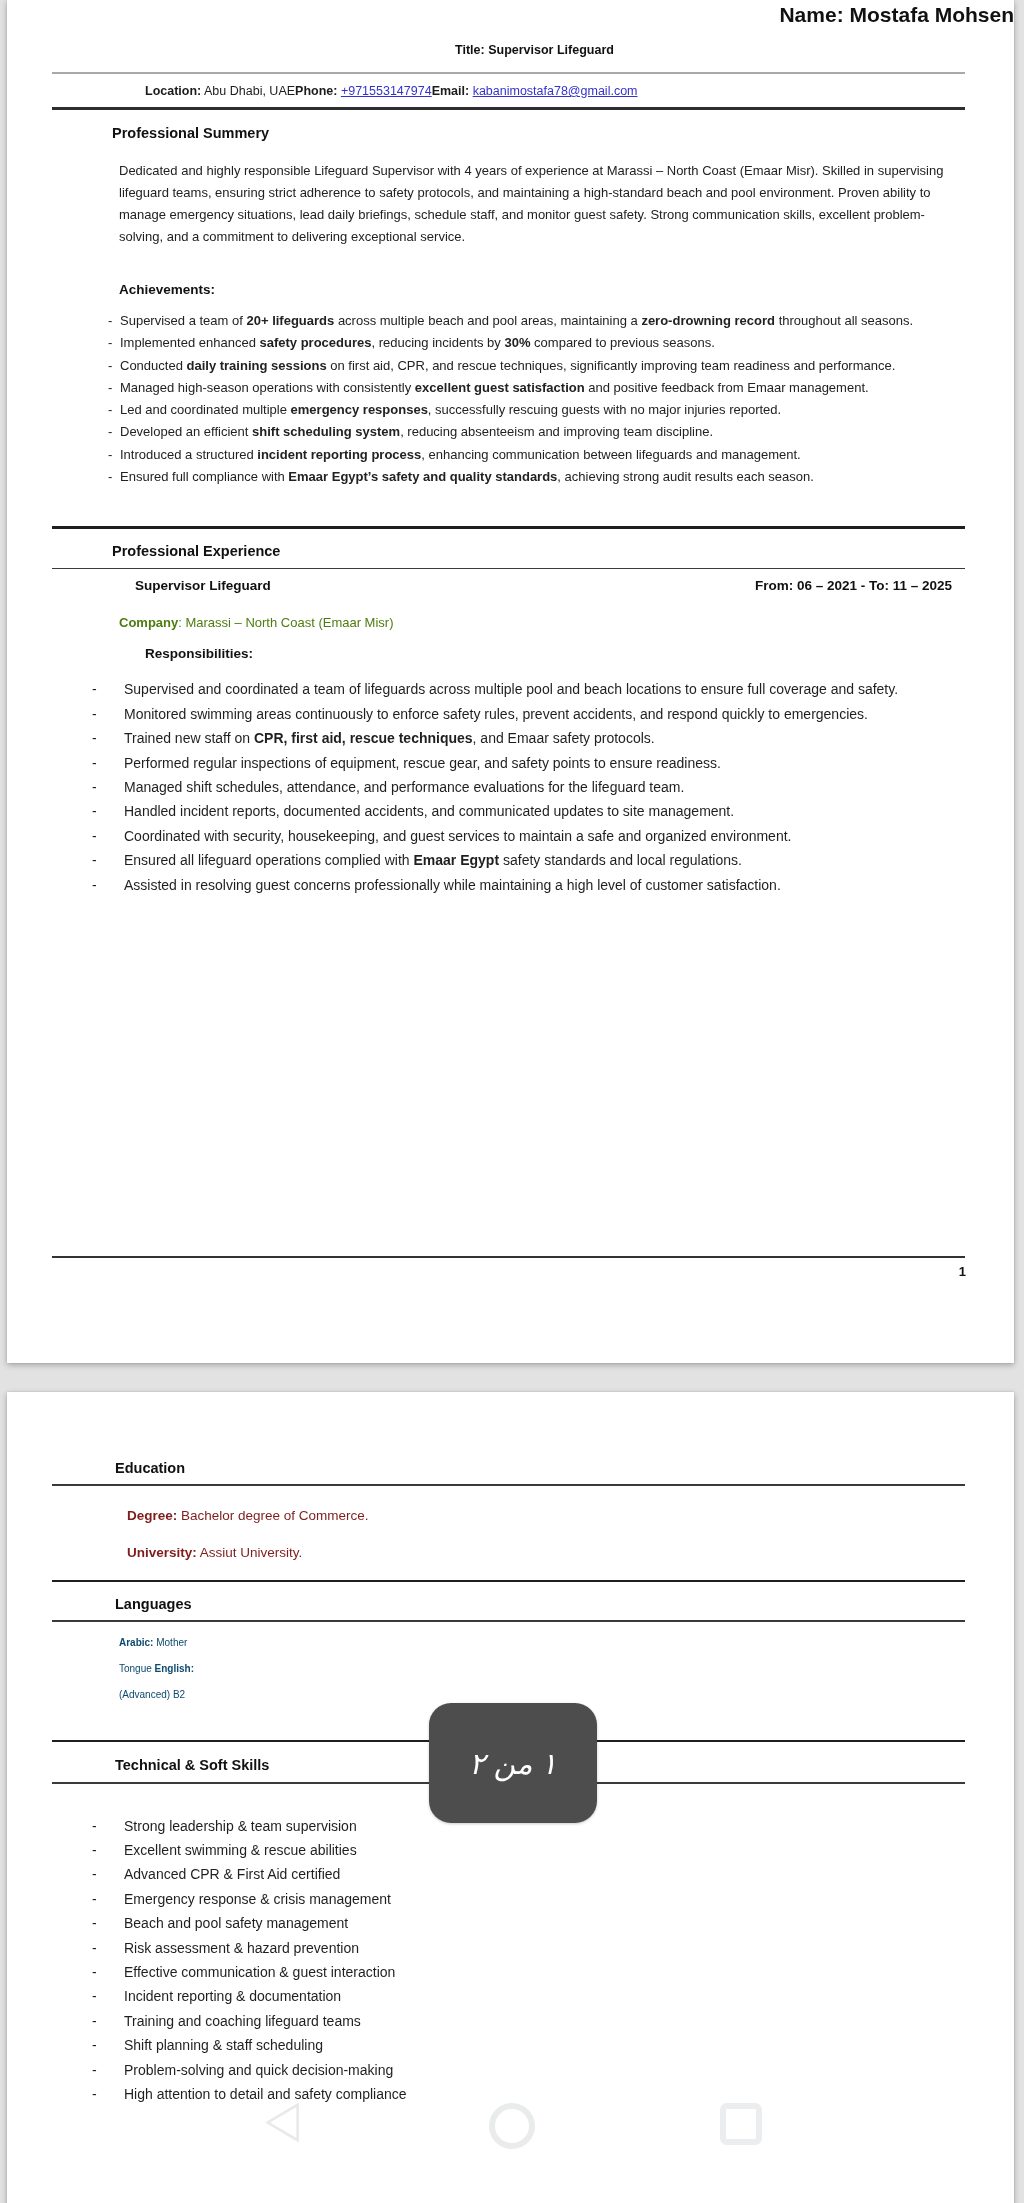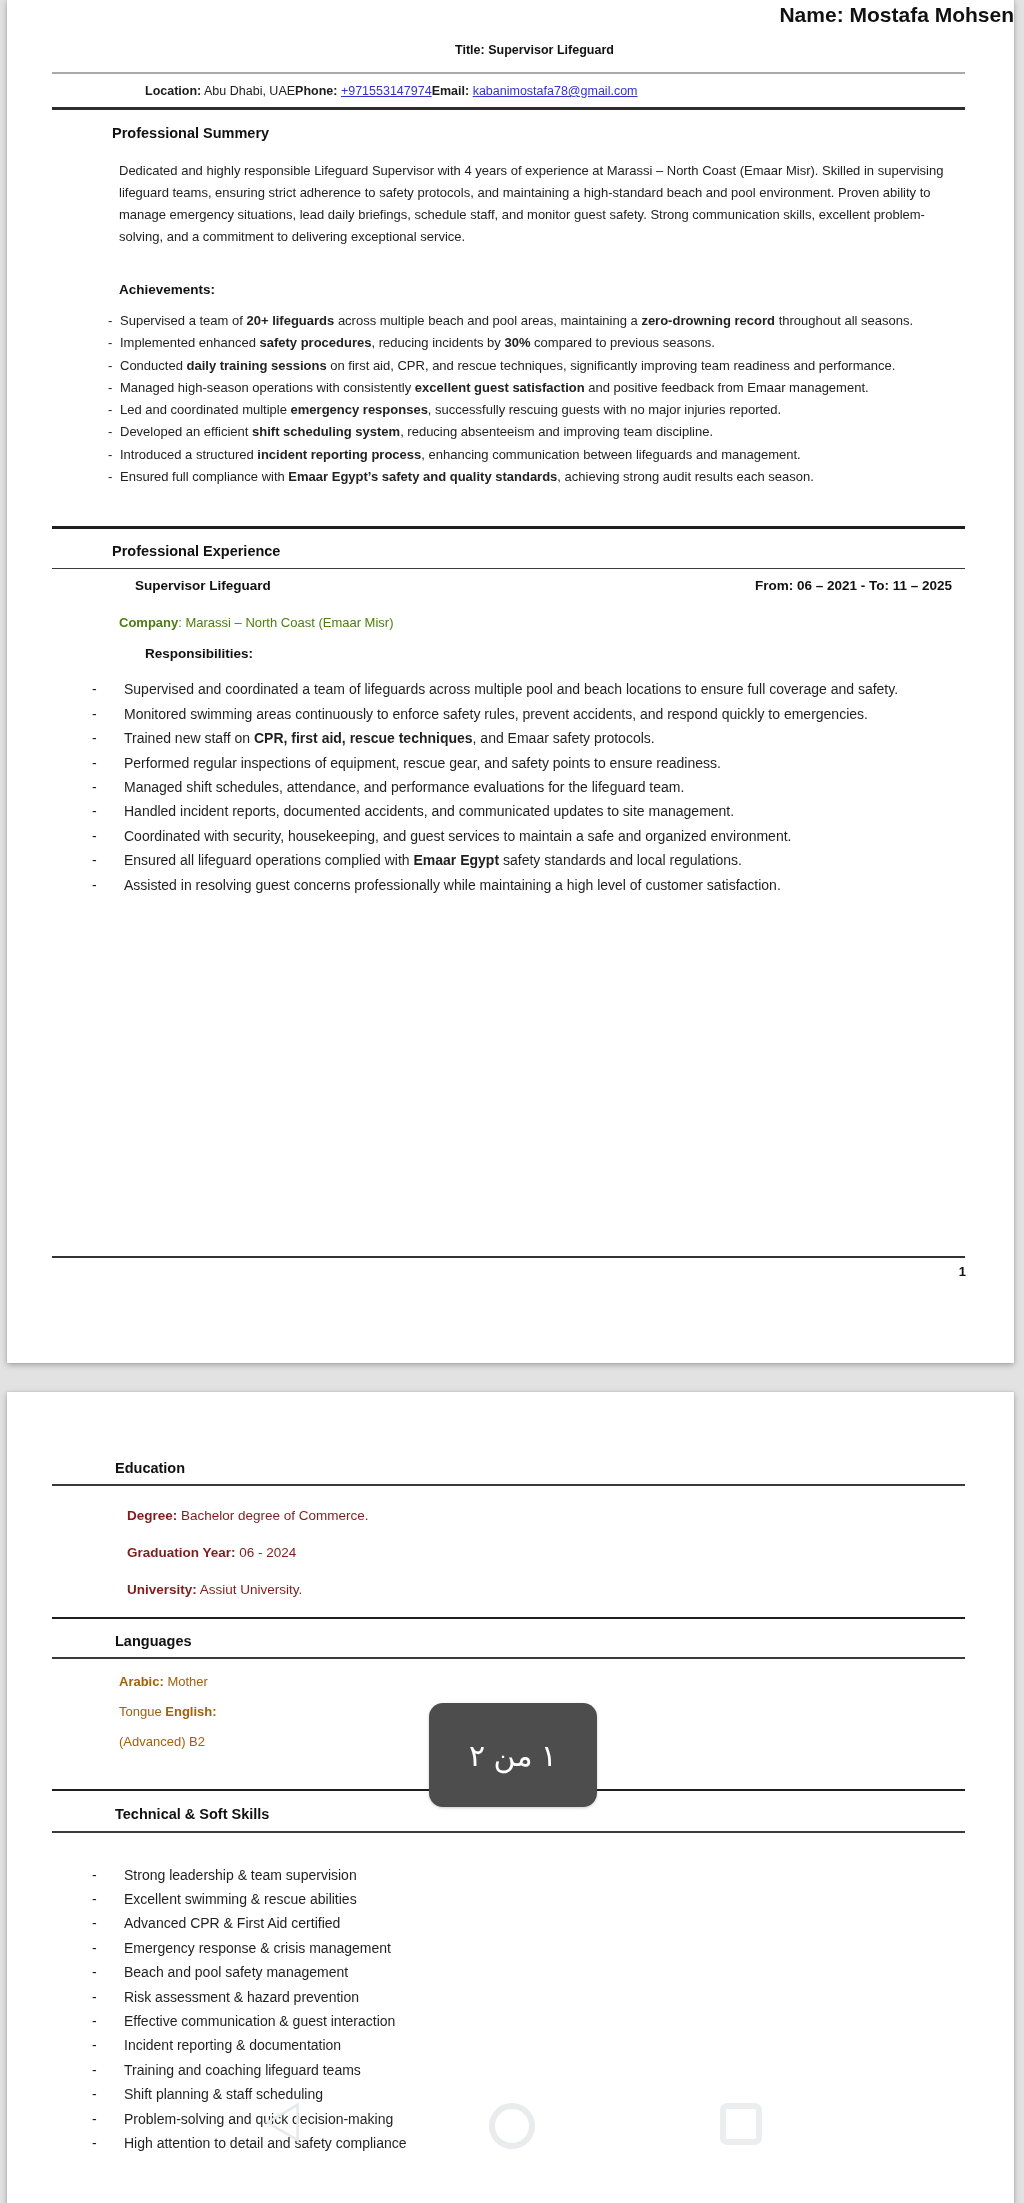--- a/index.html
+++ b/index.html
@@ -56,34 +56,35 @@
   .p1-footer-rule{position:absolute;left:45px;right:49px;top:1256px;height:2px;background:#333;}
   .page-number{position:absolute;top:1264px;right:48px;font-size:13px;font-weight:bold;color:#111;}
 
   
   #education-heading{margin:68px 0 0 108px;}
   .edu-rule{margin-top:8px;}
   .edu-line{margin:22px 60px 0 120px;font-size:13.5px;color:#7f1d1d;}
   .edu-line:first-of-type{margin-top:30px;margin-left:128px;}
   #edu-bottom-rule{margin-top:20px;}
   #languages-heading{margin:14px 0 8px 108px;}
-  .lang-line{margin:15px 60px 0 112px;font-size:13px;color:#a16207;}
+  .lang-line{margin:15px 60px 0 112px;font-size:10px;color:#0c4a6e;}
   .lang-line:first-of-type{margin-top:24px;}
   #lang-bottom-rule{margin-top:40px;}
   #skills-heading{margin:15px 0 9px 108px;}
   .skills-list{margin:30px 56px 0 85px;font-size:14px;line-height:24.4px;color:#1f1f1f;}
   .skills-list .dash{width:32px;}
 
   
   .page-indicator{
-    position:absolute;left:429px;top:1703px;width:168px;height:104px;
-    background:#4d4d4d;border-radius:14px;
+    position:absolute;left:429px;top:1703px;width:168px;height:120px;
+    background:#4d4d4d;border-radius:22px;
     display:flex;align-items:center;justify-content:center;
     color:#fff;font-size:30px;direction:rtl;
     box-shadow:0 1px 3px rgba(0,0,0,.2);
+    font-style:italic;
   }
 
   
   .ghost{position:absolute;opacity:1;}
   .ghost-back{left:262px;top:2088px;font-size:52px;color:#e7e9ea;transform:scaleX(.85);}
   .ghost-home{left:489px;top:2103px;width:34px;height:34px;border:6px solid #e9ebec;border-radius:50%;}
   .ghost-recents{left:720px;top:2103px;width:30px;height:30px;border:6px solid #ecedee;border-radius:7px;}
 </style>
 </head>
 <body>
@@ -193,21 +194,20 @@
 
   <div class="p1-footer-rule"></div>
   <div class="page-number">1</div>
 </div>
 
 <div class="page" id="page2">
   <div class="h-section" id="education-heading">Education</div>
   <div class="rule-thin edu-rule"></div>
 
   <div class="edu-line"><b>Degree:</b> Bachelor degree of Commerce.</div>
-  <div class="edu-line"><b>Graduation Year:</b> 06 - 2024</div>
   <div class="edu-line"><b>University:</b> Assiut University.</div>
 
   <div class="rule-section" id="edu-bottom-rule"></div>
   <div class="h-section" id="languages-heading">Languages</div>
   <div class="rule-thin"></div>
 
   <div class="lang-line"><b>Arabic:</b> Mother</div>
   <div class="lang-line">Tongue <b>English:</b></div>
   <div class="lang-line">(Advanced) B2</div>
 

